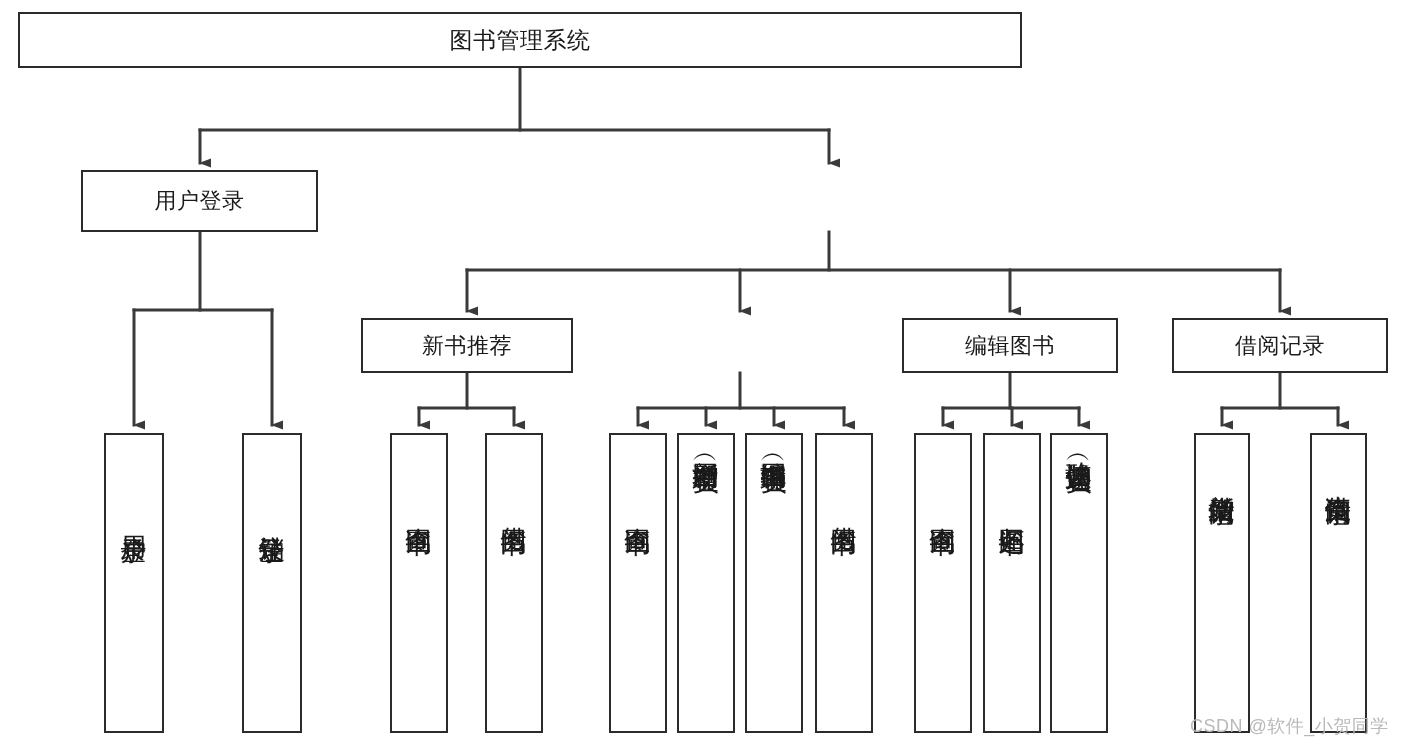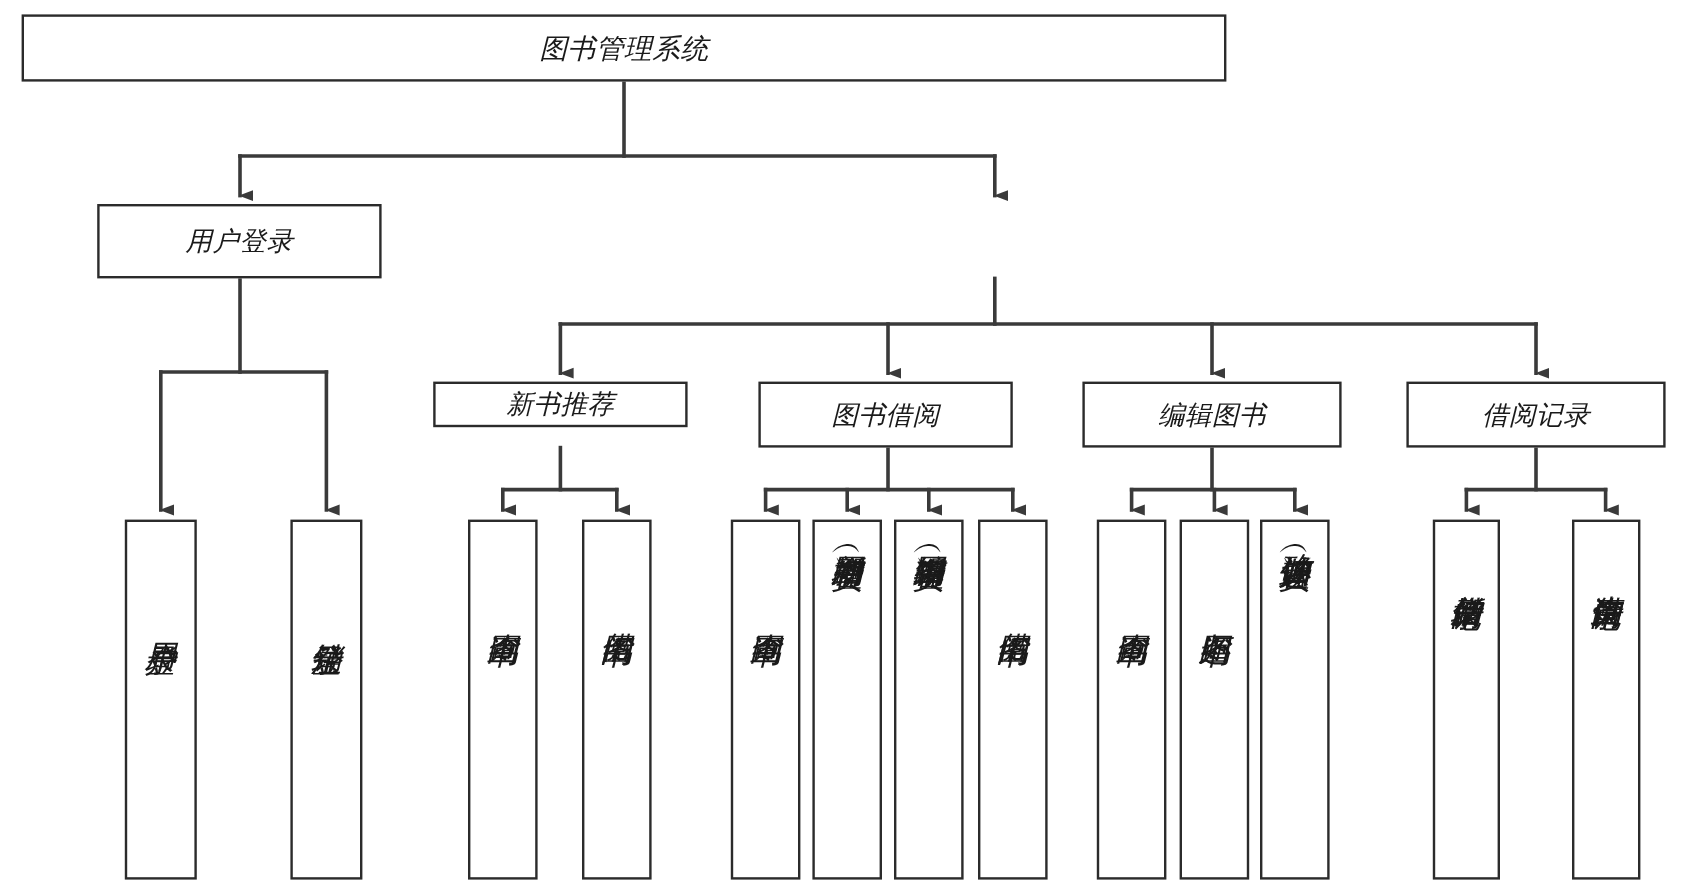--- a/index.html
+++ b/index.html
@@ -35,21 +35,20 @@
     align-items: center;
     justify-content: center;
     overflow: hidden;
   }
   .node .label {
     color: #1a1a1a;
     line-height: 1.06;
     text-align: center;
     white-space: pre-wrap;
     user-select: none;
-    font-style: italic;
   }
   .node.horizontal .label {
     writing-mode: horizontal-tb;
     font-size: 22px;
     letter-spacing: 0.5px;
   }
   .node.vertical {
     align-items: flex-start;
     padding-top: 4px;
   }
@@ -128,25 +127,22 @@
   </svg>
 
   <div class="node horizontal root" style="left:18px; top:12px; width:1004px; height:56px;">
     <span class="label">图书管理系统</span>
   </div>
 
   <div class="node horizontal" style="left:81px; top:170px; width:237px; height:62px;">
     <span class="label">用户登录</span>
   </div>
 
-  <div class="node horizontal" style="left:361px; top:318px; width:212px; height:38px;">
+  <div class="node horizontal" style="left:361px; top:318px; width:212px; height:55px;">
     <span class="label">新书推荐</span>
-  </div>
-  <div class="node horizontal" style="left:632px; top:318px; width:212px; height:55px;">
-    <span class="label">图书借阅</span>
   </div>
   <div class="node horizontal" style="left:902px; top:318px; width:216px; height:55px;">
     <span class="label">编辑图书</span>
   </div>
   <div class="node horizontal" style="left:1172px; top:318px; width:216px; height:55px;">
     <span class="label">借阅记录</span>
   </div>
 
   <div class="node vertical" style="left:104px; top:433px; width:60px; height:300px; padding-top:80px;">
     <span class="label">用户登录</span>
@@ -185,14 +181,15 @@
     <span class="label">确认归还（管理员）</span>
   </div>
 
   <div class="node vertical" style="left:1194px; top:433px; width:56px; height:300px; padding-top:40px;">
     <span class="label">新增借阅记录</span>
   </div>
   <div class="node vertical" style="left:1310px; top:433px; width:57px; height:300px; padding-top:40px;">
     <span class="label">查询借阅记录</span>
   </div>
 
+  <div class="watermark" style="left:1190px; top:714px;">CSDN @软件_小贺同学</div>
 
 </div>
 
 </body></html>

